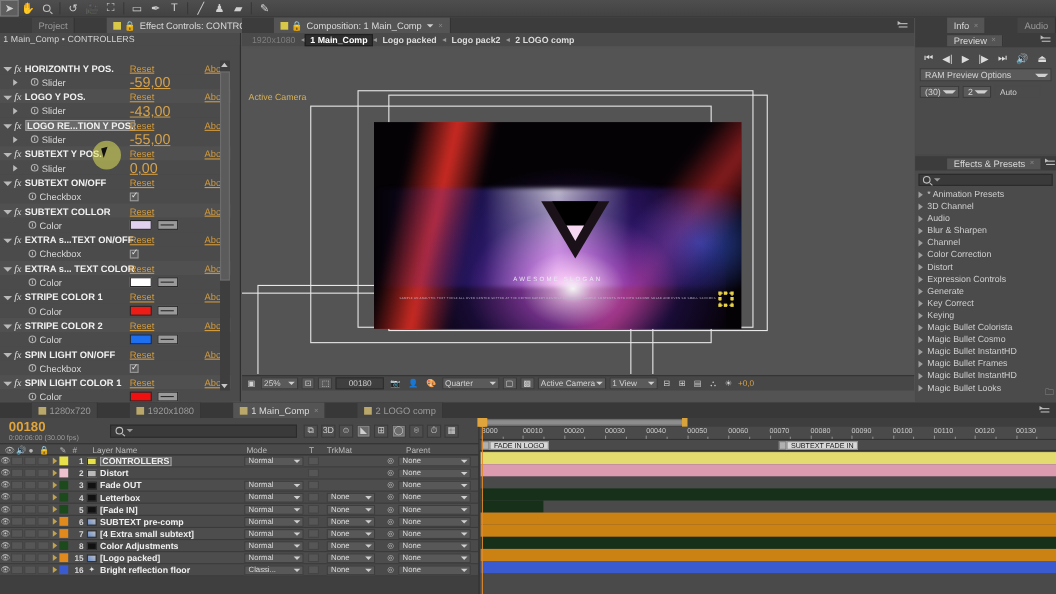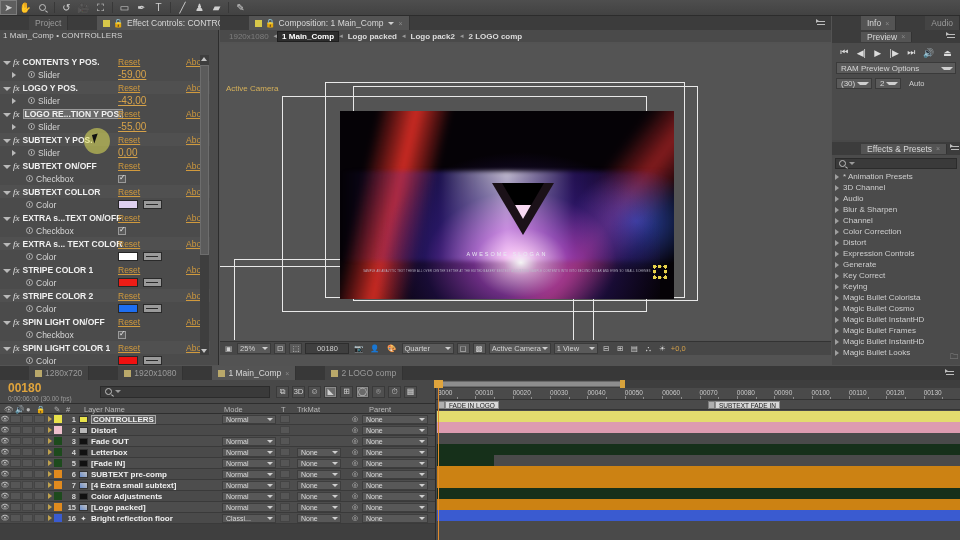--- a/index.html
+++ b/index.html
@@ -56,21 +56,21 @@
   .tri.open { border-left:4px solid transparent; border-right:4px solid transparent;
         border-top:4px solid #b9b9b9; border-bottom:0; margin:2px 2px 0 3px; }
   .fxlabel { font-weight:bold; font-size:8.5px; color:#f0f0f0; white-space:nowrap; }
   .fxlabel.selected { background:#6a6a6a; box-shadow:inset 0 0 0 1px #9b9b9b; padding:0 2px; }
   .ital { font-style:italic; font-family:"Liberation Serif", serif; font-size:9px; color:#e2e2e2; margin-right:3px;}
   .sublabel { font-size:8.5px; color:#d8d8d8; }
   .stopw { width:7px;height:7px;border:1px solid #b0b0b0;border-radius:50%; margin:0 3px 0 10px; position:relative; flex:0 0 auto;}
   .stopw::after{content:"";position:absolute;left:2px;top:1px;width:1px;height:3px;background:#b0b0b0;}
   .reset { position:absolute; left:118px; color:#d19a3d; font-size:8.5px; text-decoration:underline; }
   .about { position:absolute; left:186px; color:#d19a3d; font-size:8.5px; text-decoration:underline; }
-  .val { position:absolute; left:118px; color:#d6a24a; font-size:10px; text-decoration:underline; }
+  .val { position:absolute; left:118px; color:#d6a24a; font-size:13px; text-decoration:underline; }
   .chk { position:absolute; left:118px; width:8px; height:8px; border:1px solid #9a9a9a; background:#5a5a5a;}
   .chk::after{content:"✓"; position:absolute; left:0px; top:-3px; font-size:8px; color:#e8e8e8;}
   .colorsw { position:absolute; left:118px; width:20px; height:9px; border:1px solid #262626; }
   .eyedrop { position:absolute; left:143px; width:19px; height:9px; background:#9a9a9a; border:1px solid #2a2a2a;
       display:flex; align-items:center; }
   .eyedrop::after{content:""; width:12px;height:1px;background:#2a2a2a; margin-left:2px; box-shadow:4px -2px 0 -1px #2a2a2a, 4px 2px 0 -1px #2a2a2a;}
   #fx-scroll { position:absolute; right:9px; top:39px; width:9px; height:300px; background:#3e3e3e; }
   #fx-scroll .thumb { position:absolute; top:10px; left:0; width:9px; height:190px; background:#5b5b5b; border:1px solid #6d6d6d;}
   #fx-scroll .up,#fx-scroll .dn{position:absolute;left:1px;width:0;height:0;border-left:3px solid transparent;border-right:3px solid transparent;}
   #fx-scroll .up{top:2px;border-bottom:4px solid #c6c6c6;}
@@ -244,21 +244,21 @@
       <div style="margin-left:auto;display:flex;align-items:center;padding:0 4px">
         <span class="menuico"></span>
       </div>
     </div>
     <div id="fx-crumb">1 Main_Comp • CONTROLLERS</div>
 
     <div id="fx-rows">
         <div class="fxrow hdr">
           <span class="tri open"></span>
           <span class="ital">fx</span>
-          <span class="fxlabel">CONTENTS Y POS.</span>
+          <span class="fxlabel">HORIZONTH Y POS.</span>
           <span class="reset">Reset</span>
           <span class="about">Abo</span>
         </div>
         <div class="fxrow sub">
           <span class="tri" style="margin-left:12px"></span>
           <span class="stopw"></span>
           <span class="sublabel">Slider</span>
           <span class="val">-59,00</span>
         </div>
         <div class="fxrow hdr alt">

